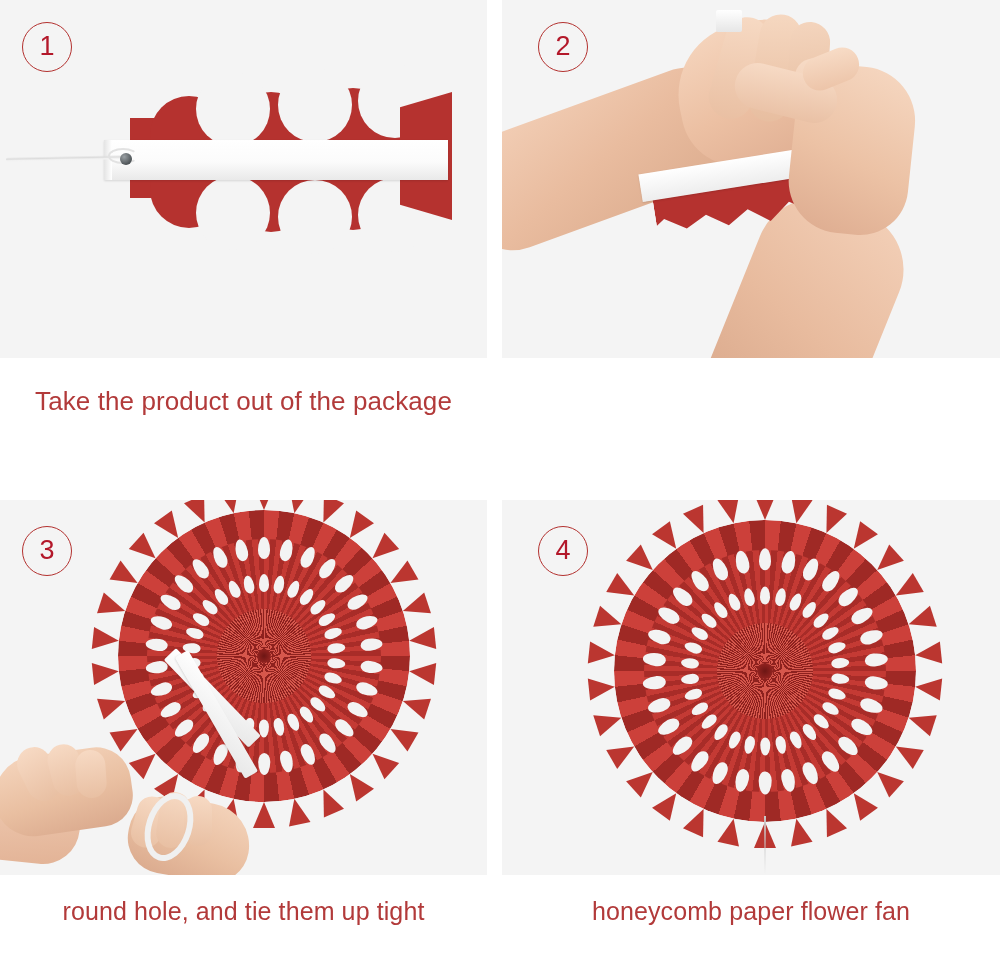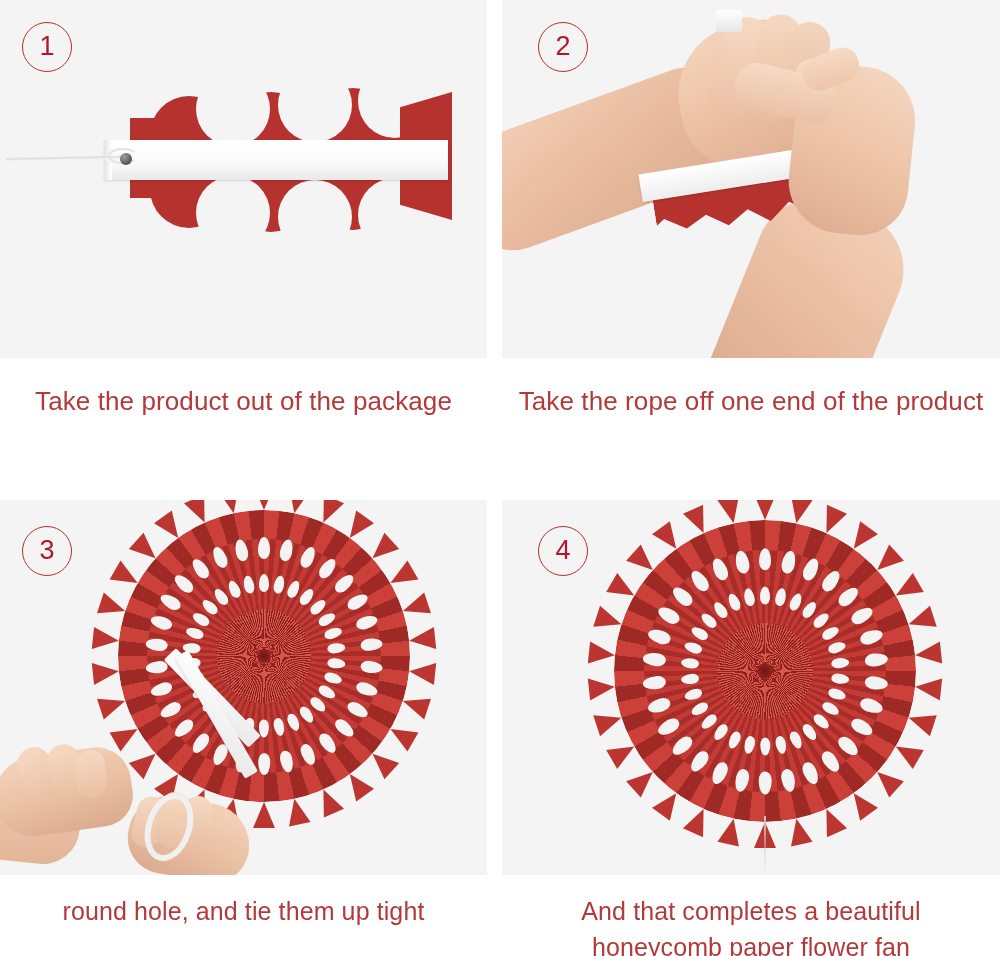--- a/index.html
+++ b/index.html
@@ -318,23 +318,20 @@
         <div class="f p2-f3"></div>
         <div class="p2-thumb-l"></div>
 
         <div class="p2-tip"></div>
 
         <div class="p2-hand-r"></div>
         <div class="f p2-rf1"></div>
         <div class="f p2-rf2"></div>
         <div class="p2-thumb-r"></div>
       </div>
-    </div>
-    <div class="caption">
-      <span class="ln">Take the rope off one end of the product</span>
     </div>
   </div>
 
   <div class="cell c3">
     <div class="photo">
       <div class="badge">3</div>
 
       <div class="p3-stage">
         <div class="fan p3-fan">
           <div class="fan-ring-outer"></div>
@@ -562,18 +559,17 @@
               <div class="hole" style="width: 10.268px; height: 18.12px; margin-left: -5.134px; margin-top: -9.06px; transform: rotate(300deg) translateY(-75.5px);"></div>
               <div class="hole" style="width: 10.268px; height: 18.12px; margin-left: -5.134px; margin-top: -9.06px; transform: rotate(312deg) translateY(-75.5px);"></div>
               <div class="hole" style="width: 10.268px; height: 18.12px; margin-left: -5.134px; margin-top: -9.06px; transform: rotate(324deg) translateY(-75.5px);"></div>
               <div class="hole" style="width: 10.268px; height: 18.12px; margin-left: -5.134px; margin-top: -9.06px; transform: rotate(336deg) translateY(-75.5px);"></div>
               <div class="hole" style="width: 10.268px; height: 18.12px; margin-left: -5.134px; margin-top: -9.06px; transform: rotate(348deg) translateY(-75.5px);"></div>
             </div>
         </div>
       </div>
     </div>
     <div class="caption">
-      <span class="ln">And that completes a beautiful</span>
       <span class="ln">honeycomb paper flower fan</span>
     </div>
   </div>
 
 </div>
 
 </body></html>

